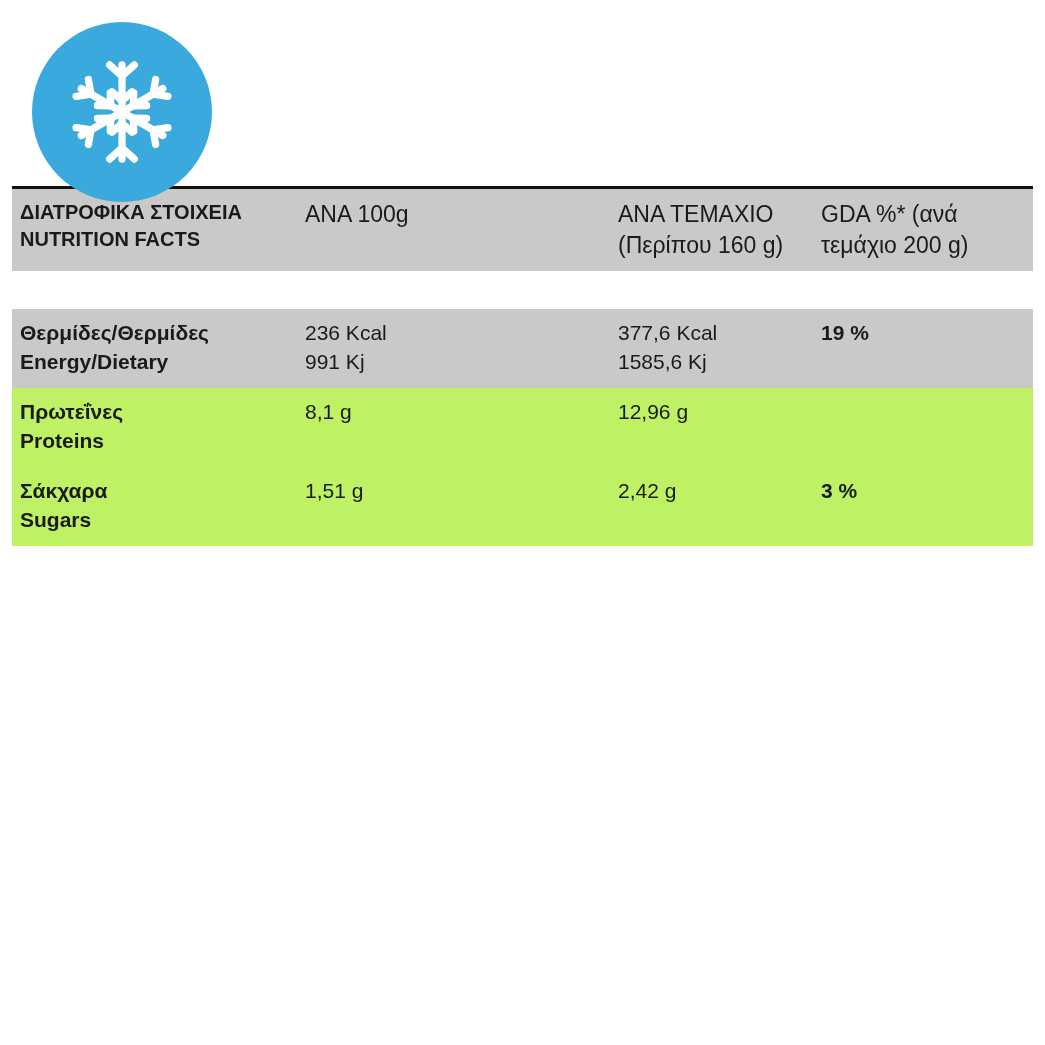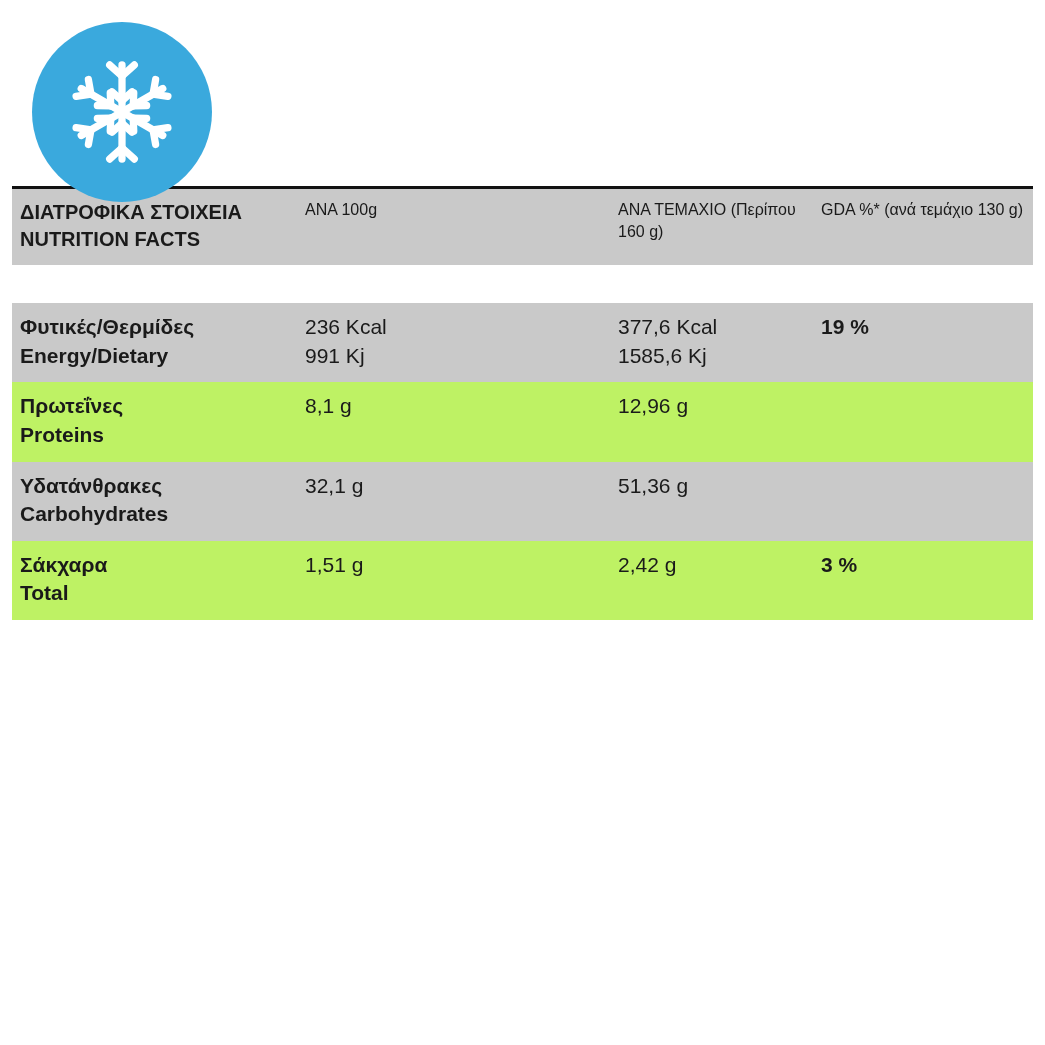--- a/index.html
+++ b/index.html
@@ -68,21 +68,21 @@
     padding-bottom: 14px;
   }
   .row-head {
     background: #c9c9c9;
   }
   .row-head .name {
     font-weight: bold;
     font-size: 20px;
   }
   .row-head .col-txt {
-    font-size: 16px;
+    font-size: 23px;
   }
   .band-top {
     border-top: 3px solid #111;
   }
 
   .row-gap td {
     height: 16px;
     padding: 0;
   }
 
@@ -167,34 +167,34 @@
             <span class="name gr">ΔΙΑΤΡΟΦΙΚΑ ΣΤΟΙΧΕΙΑ</span>
             <span class="name en">NUTRITION FACTS</span>
           </td>
           <td class="col-txt">
             <div class="hidden-overflow">ΑΝΑ 100g</div>
           </td>
           <td class="col-txt">
             <div class="hidden-overflow">ΑΝΑ ΤΕΜΑΧΙΟ (Περίπου 160 g)</div>
           </td>
           <td class="col-txt">
-            <div class="hidden-overflow">GDA %* (ανά τεμάχιο 130 g)</div>
+            <div class="hidden-overflow">GDA %* (ανά τεμάχιο 200 g)</div>
           </td>
         </tr>
 
         <tr class="row-gap">
           <td></td>
           <td></td>
           <td></td>
           <td></td>
         </tr>
 
         <tr class="shade">
           <td class="name">
-            <span class="gr">Φυτικές/Θερμίδες</span>
+            <span class="gr">Θερμίδες/Θερμίδες</span>
             <span class="en">Energy/Dietary</span>
           </td>
           <td class="val">
             <span>236 Kcal</span>
             <span class="l2">991 Kj</span>
           </td>
           <td class="val">
             <span>377,6 Kcal</span>
             <span class="l2">1585,6 Kj</span>
           </td>
@@ -204,34 +204,25 @@
         <tr class="plain">
           <td class="name">
             <span class="gr">Πρωτεΐνες</span>
             <span class="en">Proteins</span>
           </td>
           <td class="val">8,1 g</td>
           <td class="val">12,96 g</td>
           <td class="gda"></td>
         </tr>
 
-        <tr class="shade">
-          <td class="name">
-            <span class="gr">Υδατάνθρακες</span>
-            <span class="en">Carbohydrates</span>
-          </td>
-          <td class="val">32,1 g</td>
-          <td class="val">51,36 g</td>
-          <td class="gda"></td>
-        </tr>
 
         <tr class="plain">
           <td class="name">
             <span class="gr">Σάκχαρα</span>
-            <span class="en">Total</span>
+            <span class="en">Sugars</span>
           </td>
           <td class="val">1,51 g</td>
           <td class="val">2,42 g</td>
           <td class="gda">3 %</td>
         </tr>
 
 
 
       </tbody>
     </table>

